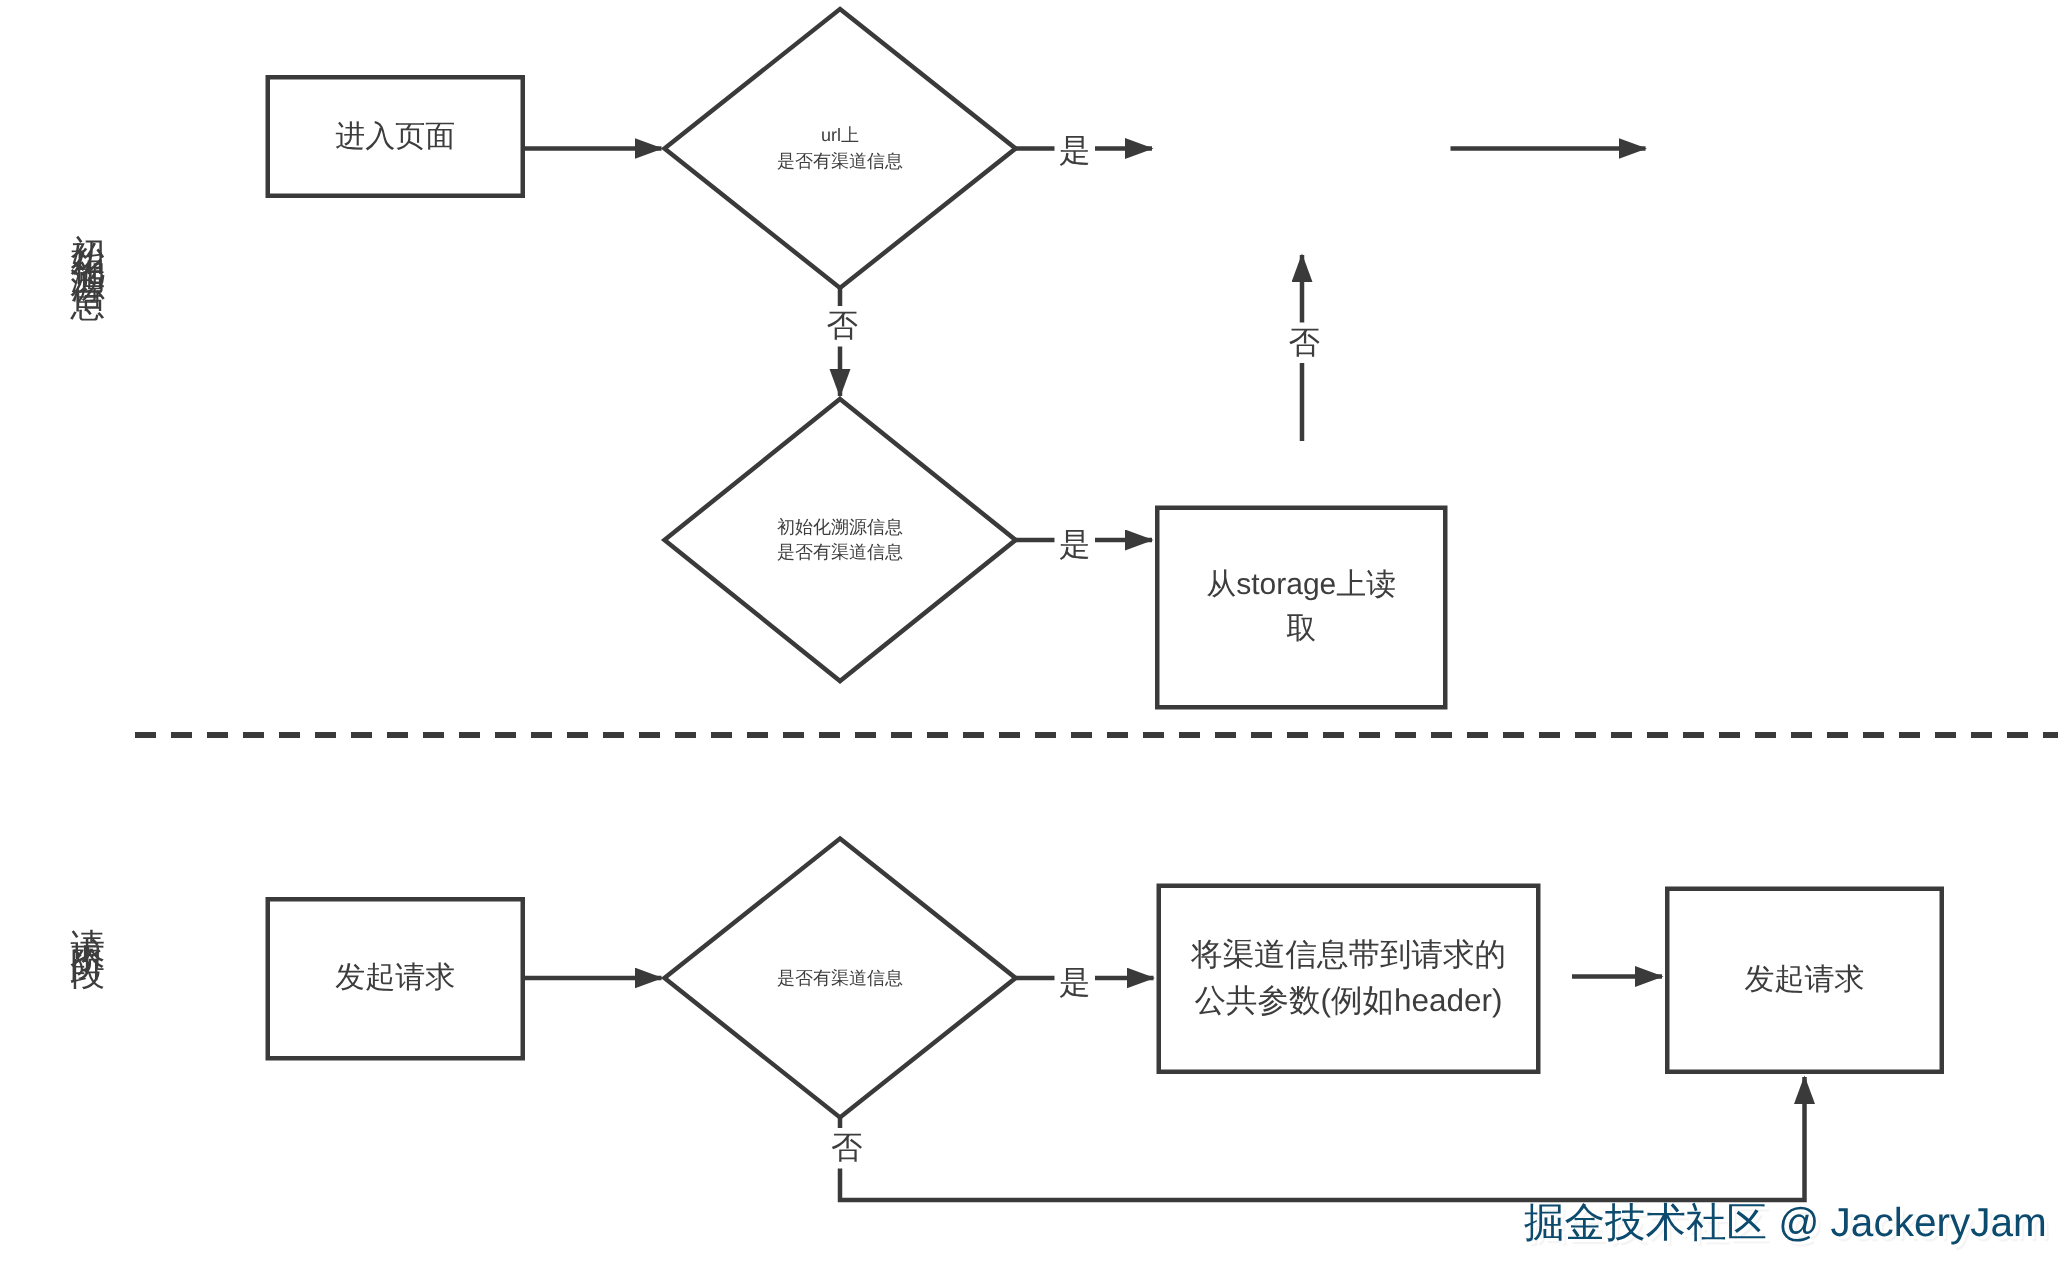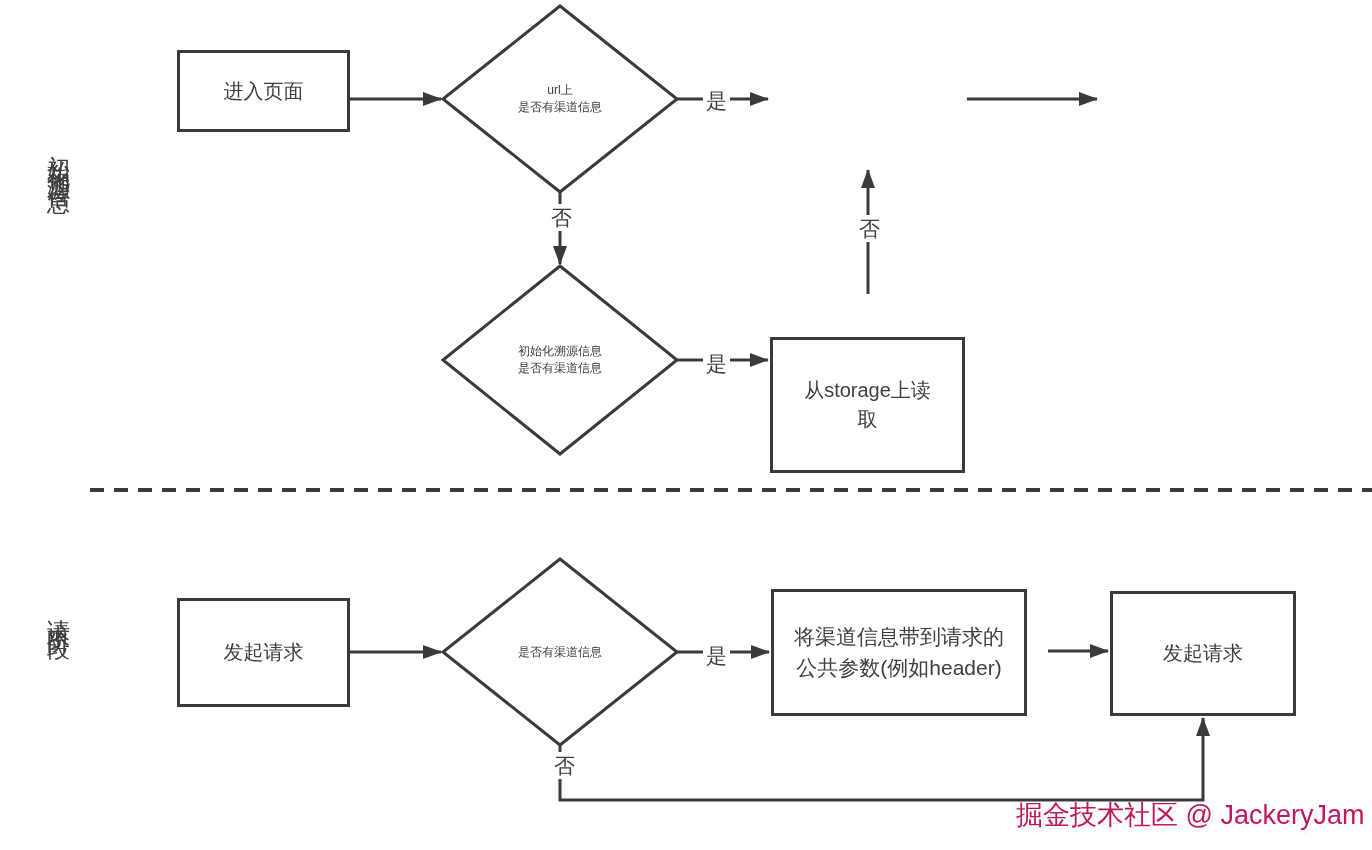--- a/index.html
+++ b/index.html
@@ -45,21 +45,21 @@
     writing-mode:vertical-rl;
     text-orientation:upright;
     font-size:23px;
     letter-spacing:6px;
     color:#3d3d3d;
     z-index:2;
   }
   .watermark{
     position:absolute;
     font-size:27px;
-    color:#be185d;
+    color:#0c4a6e;
     text-shadow:2px 2px 0 #ffffff, 3px 3px 1px #f2f2f2;
     z-index:4;
     white-space:nowrap;
   }
 </style>
 </head>
 <body>
 
 <div id="canvas">
 

